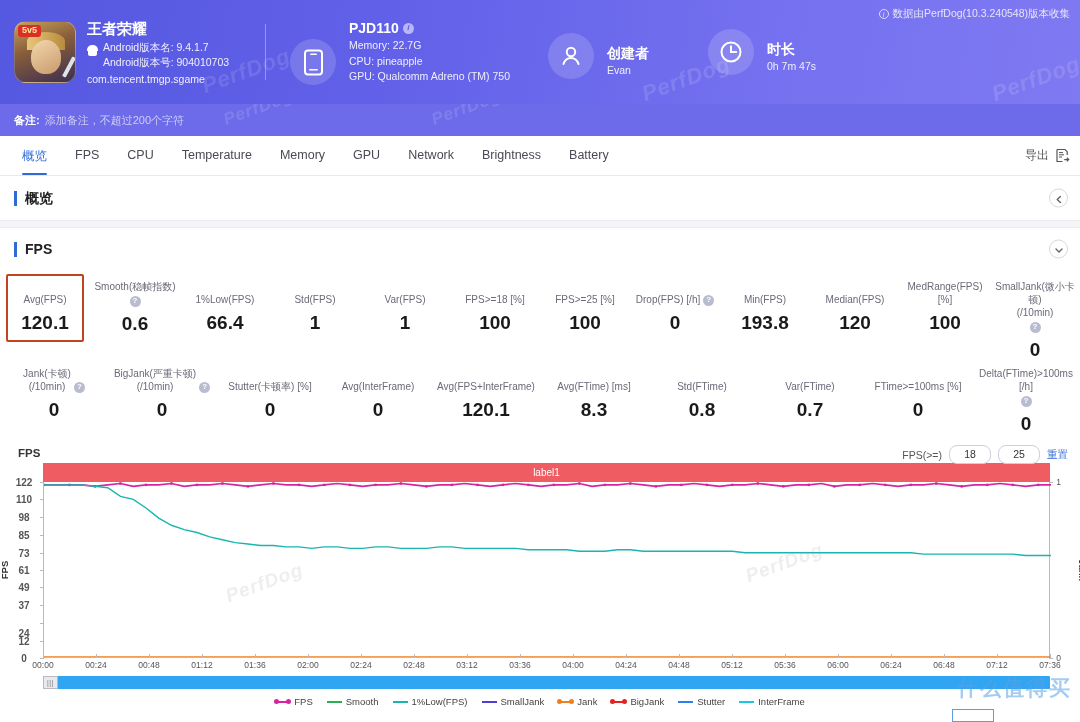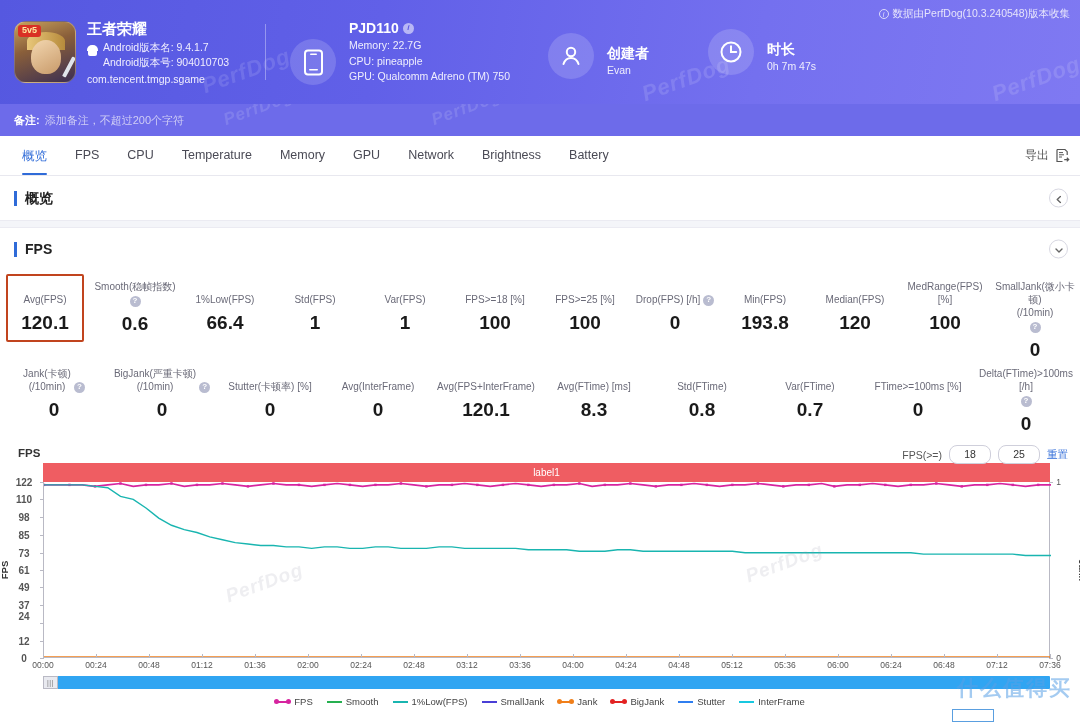--- a/index.html
+++ b/index.html
@@ -601,21 +601,21 @@
       </svg>
     <div class="axis-name-l">FPS</div>
     <div class="axis-name-r">Jank</div>
     <div class="wm dark" style="left:180px;top:90px;font-size:19px;color:rgba(150,150,165,0.16)">PerfDog</div>
     <div class="wm dark" style="left:700px;top:70px;font-size:19px;color:rgba(150,150,165,0.16)">PerfDog</div>
     <div class="xaxis"></div>
   <div class="ylab" style="top: 176px;">0</div>
       <div class="ytick" style="top: 176px;"></div>
       <div class="ylab" style="top: 158.689px;">12</div>
       <div class="ytick" style="top: 158.689px;"></div>
-      <div class="ylab" style="top: 134px;">24</div>
+      <div class="ylab" style="top: 151px;">24</div>
       <div class="ytick" style="top: 141.377px;"></div>
       <div class="ylab" style="top: 122.623px;">37</div>
       <div class="ytick" style="top: 122.623px;"></div>
       <div class="ylab" style="top: 105.311px;">49</div>
       <div class="ytick" style="top: 105.311px;"></div>
       <div class="ylab" style="top: 88px;">61</div>
       <div class="ytick" style="top: 88px;"></div>
       <div class="ylab" style="top: 70.6885px;">73</div>
       <div class="ytick" style="top: 70.6885px;"></div>
       <div class="ylab" style="top: 53.377px;">85</div>

